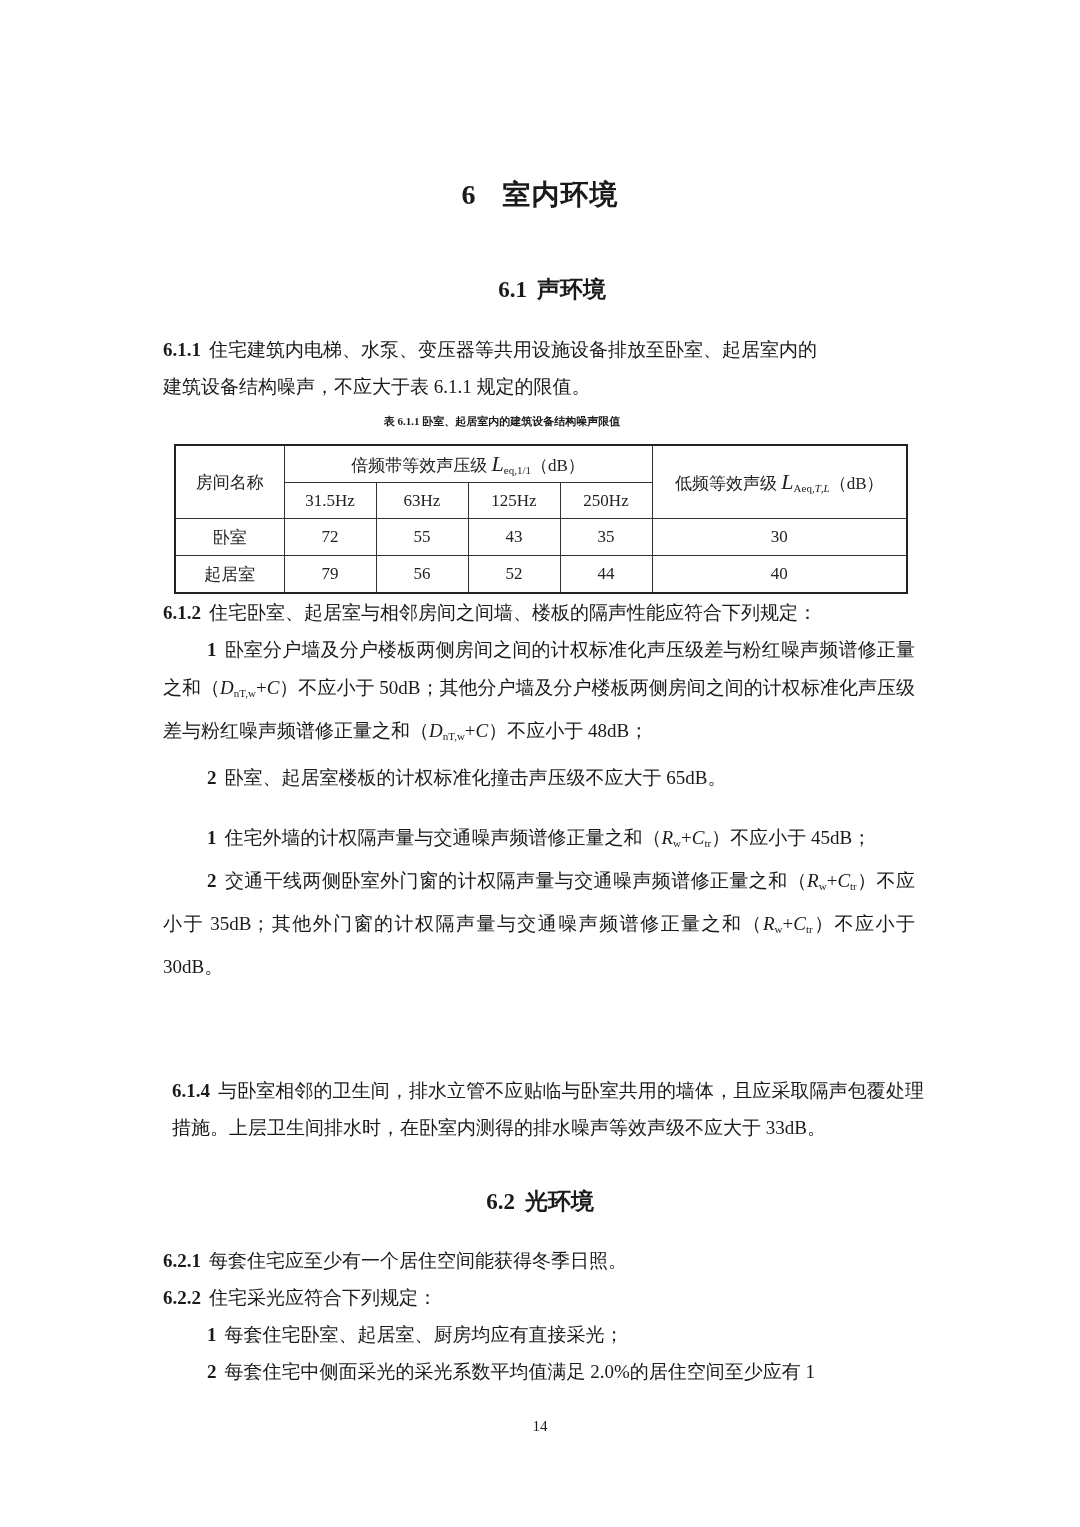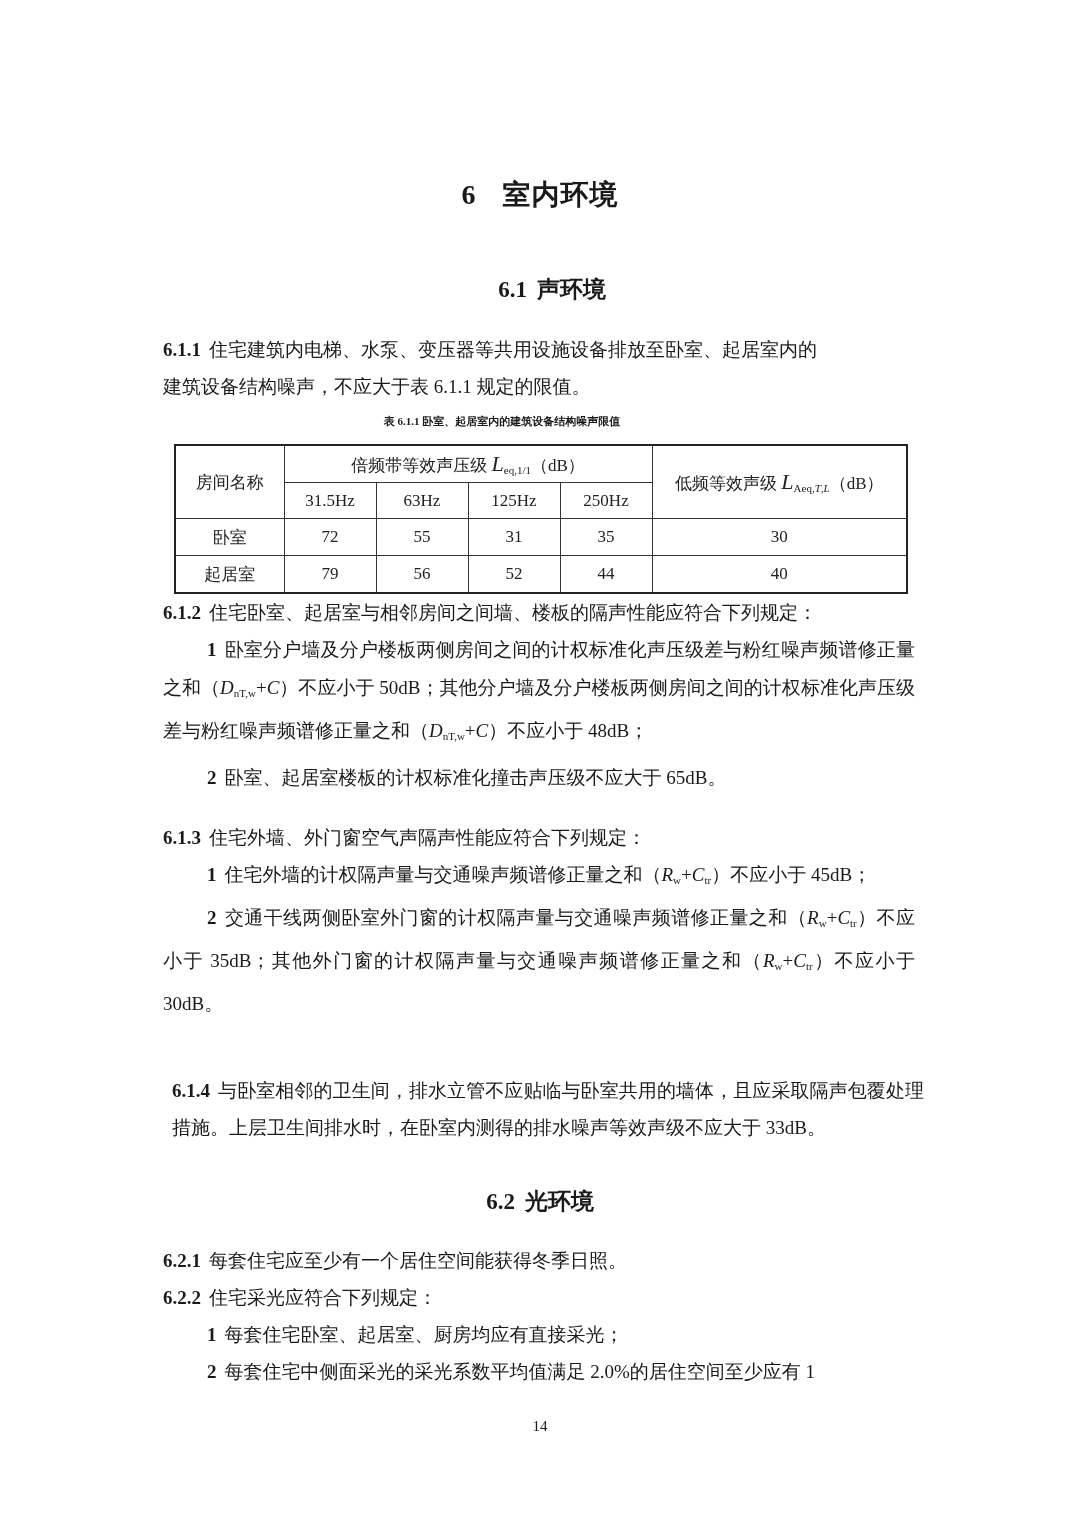--- a/index.html
+++ b/index.html
@@ -91,21 +91,21 @@
   <tr class="h2">
     <td>31.5Hz</td>
     <td>63Hz</td>
     <td>125Hz</td>
     <td>250Hz</td>
   </tr>
   <tr class="r">
     <td>卧室</td>
     <td>72</td>
     <td>55</td>
-    <td>31</td>
+    <td>43</td>
     <td>35</td>
     <td>30</td>
   </tr>
   <tr class="r">
     <td>起居室</td>
     <td>79</td>
     <td>56</td>
     <td>52</td>
     <td>44</td>
     <td>40</td>
@@ -117,21 +117,20 @@
   <div><span class="clause">6.1.2</span><span>住宅卧室、起居室与相邻房间之间墙、楼板的隔声性能应符合下列规定：</span></div>
   <div class="item" style="line-height:38px;">
     <span class="inum">1</span><span>卧室分户墙及分户楼板两侧房间之间的计权标准化声压级差与粉红噪声频谱修正量之和（</span><span class="ital">D</span><span class="sub">nT,w</span><span>+</span><span class="ital">C</span><span>）不应小于 50dB；其他分户墙及分户楼板两侧房间之间的计权标准化声压级差与粉红噪声频谱修正量之和（</span><span class="ital">D</span><span class="sub">nT,w</span><span>+</span><span class="ital">C</span><span>）不应小于 48dB；</span>
   </div>
   <div class="item" style="margin-top:4px;">
     <span class="inum">2</span><span>卧室、起居室楼板的计权标准化撞击声压级不应大于 65dB。</span>
   </div>
 </div>
 
 <div class="abs para" style="top:819px;">
-  <div><span class="clause">6.1.3</span><span>住宅外墙、外门窗空气声隔声性能应符合下列规定：</span></div>
   <div class="item">
     <span class="inum">1</span><span>住宅外墙的计权隔声量与交通噪声频谱修正量之和（</span><span class="ital">R</span><span class="sub">w</span>+<span class="ital">C</span><span class="sub">tr</span><span>）不应小于 45dB；</span>
   </div>
   <div class="item">
     <span class="inum">2</span><span>交通干线两侧卧室外门窗的计权隔声量与交通噪声频谱修正量之和（</span><span class="ital">R</span><span class="sub">w</span>+<span class="ital">C</span><span class="sub">tr</span><span>）不应小于 35dB；其他外门窗的计权隔声量与交通噪声频谱修正量之和（</span><span class="ital">R</span><span class="sub">w</span>+<span class="ital">C</span><span class="sub">tr</span><span>）不应小于 30dB。</span>
   </div>
 </div>
 
 <div class="abs para" style="top:1072px;margin-left:9px;">
   <span class="clause">6.1.4</span><span>与卧室相邻的卫生间，排水立管不应贴临与卧室共用的墙体，且应采取隔声包覆处理措施。上层卫生间排水时，在卧室内测得的排水噪声等效声级不应大于 33dB。</span>

